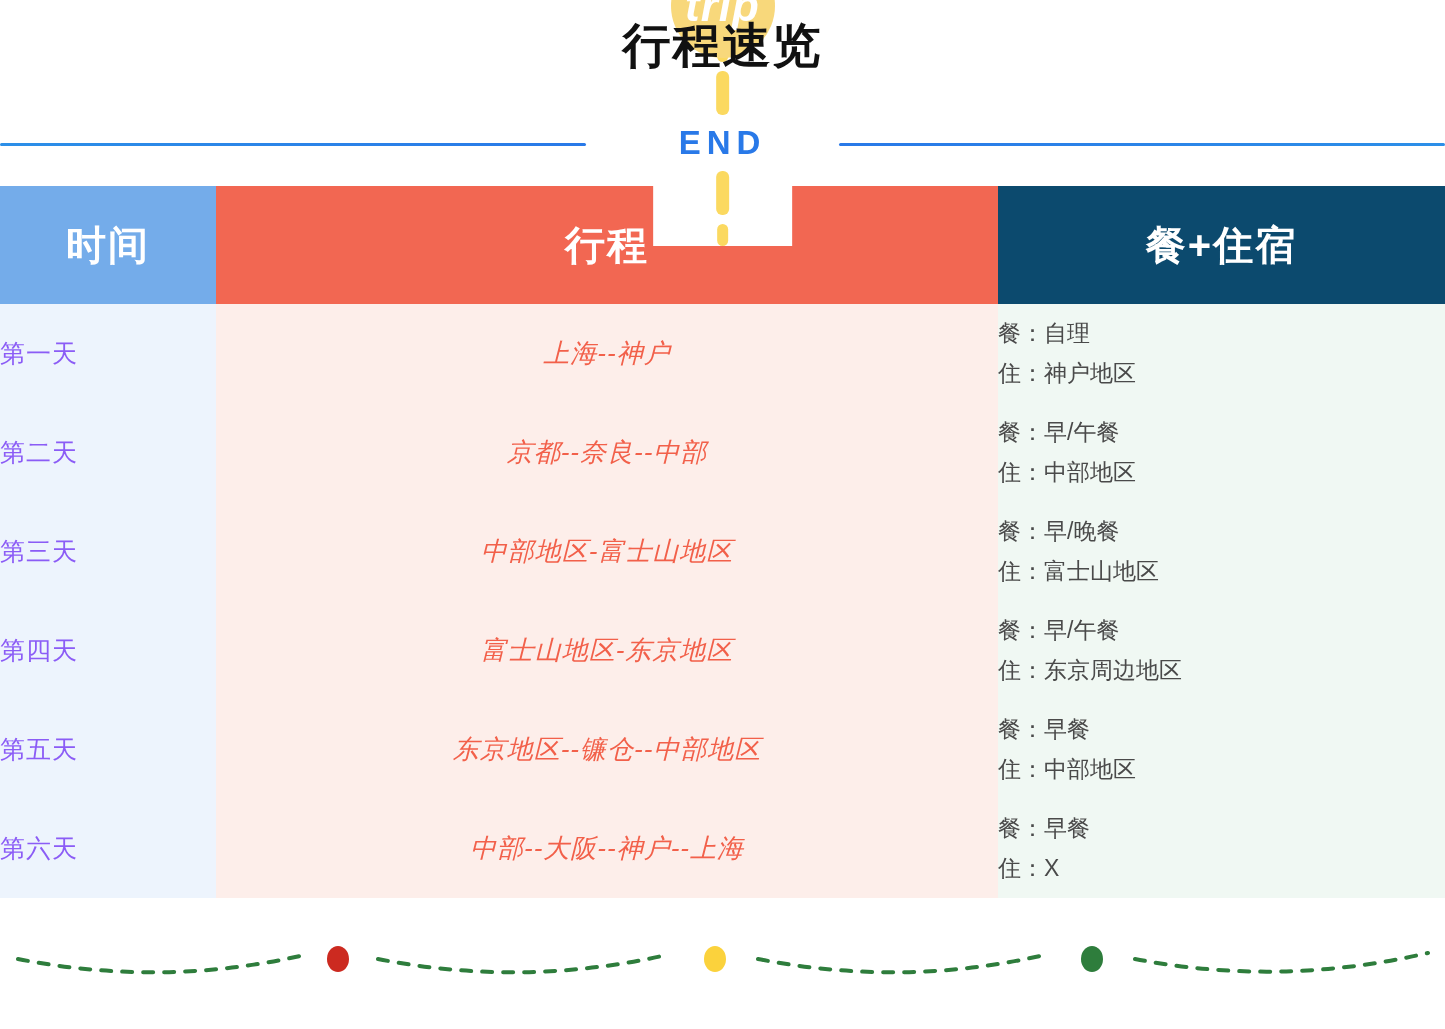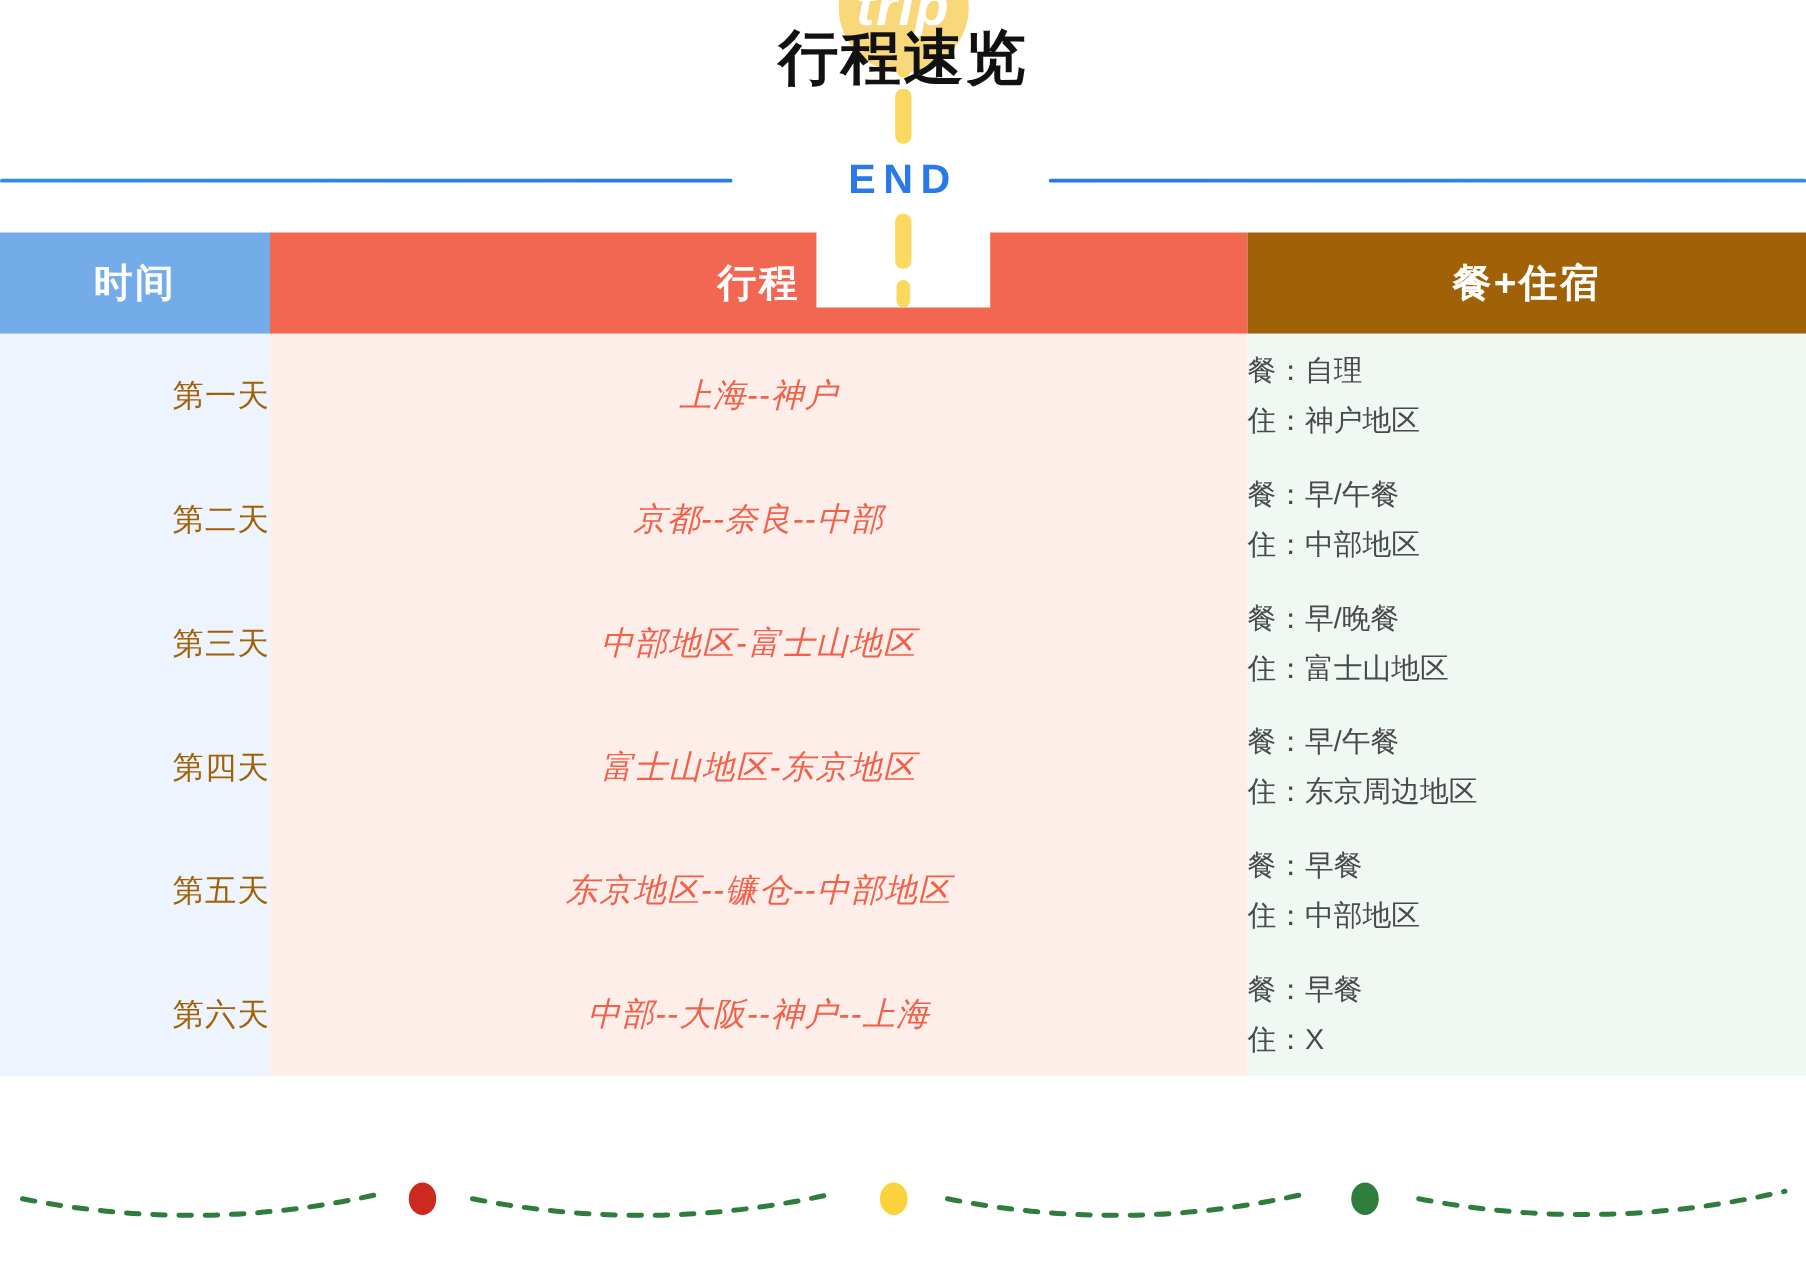--- a/index.html
+++ b/index.html
@@ -109,42 +109,42 @@
     margin-top: 12px;
     width: 1445px;
     border-collapse: collapse;
     table-layout: fixed;
   }
   .table col.c-time { width: 216px; }
   .table col.c-route { width: 782px; }
   .table col.c-stay { width: 447px; }
 
   .table thead th {
-    height: 81px;
+    height: 118px;
     color: #ffffff;
-    font-size: 31px;
+    font-size: 40px;
     font-weight: bold;
     letter-spacing: 2px;
     text-align: center;
     padding: 0;
   }
   th.h-time  { background: #74ACEA; }
   th.h-route { background: #F26752; }
-  th.h-stay  { background: #a16207; margin-left: 16px; }
+  th.h-stay  { background: #0c4a6e; margin-left: 16px; }
 
   .table tbody td {
     height: 99px;
     padding: 0;
     vertical-align: middle;
   }
   td.c-day {
     background: #EDF4FD;
-    color: #a16207;
+    color: #8b5cf6;
     font-size: 25px;
-    text-align: right;
+    text-align: left;
     letter-spacing: 1px;
   }
   td.c-route {
     background: #FDEEEA;
     color: #F2604A;
     font-size: 26px;
     text-align: center;
     letter-spacing: 1px;
     font-style: italic;
   }

